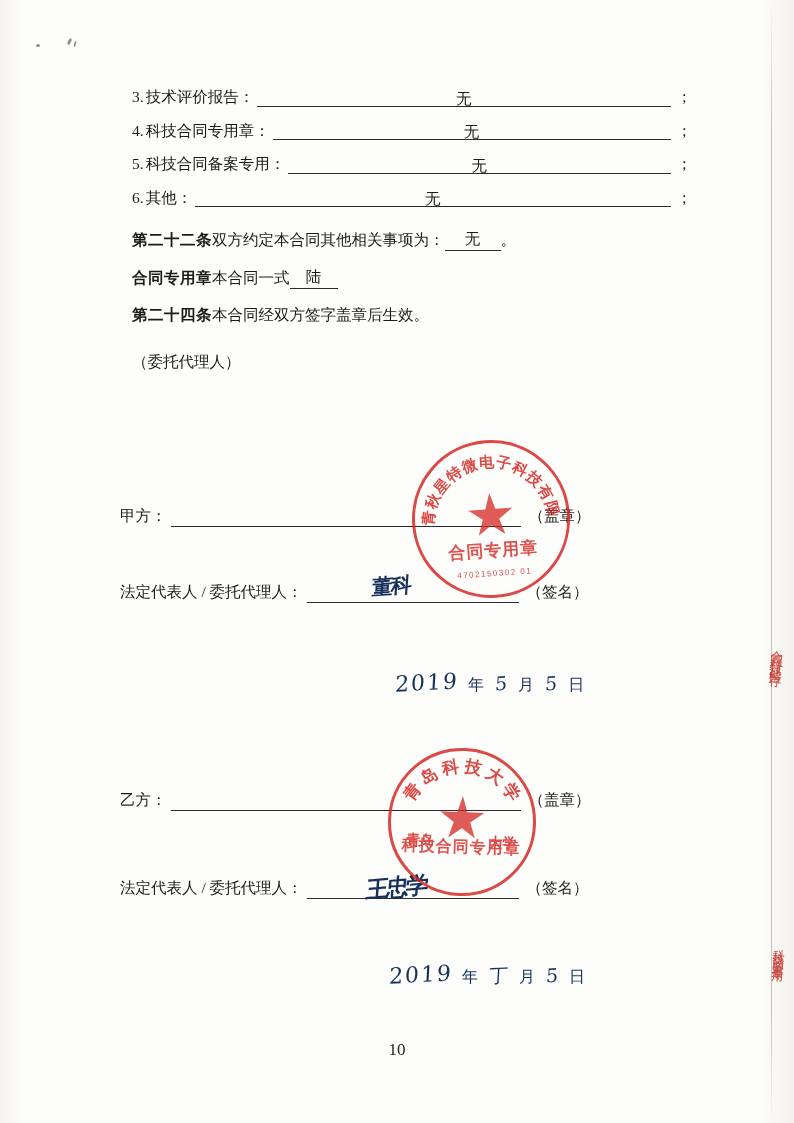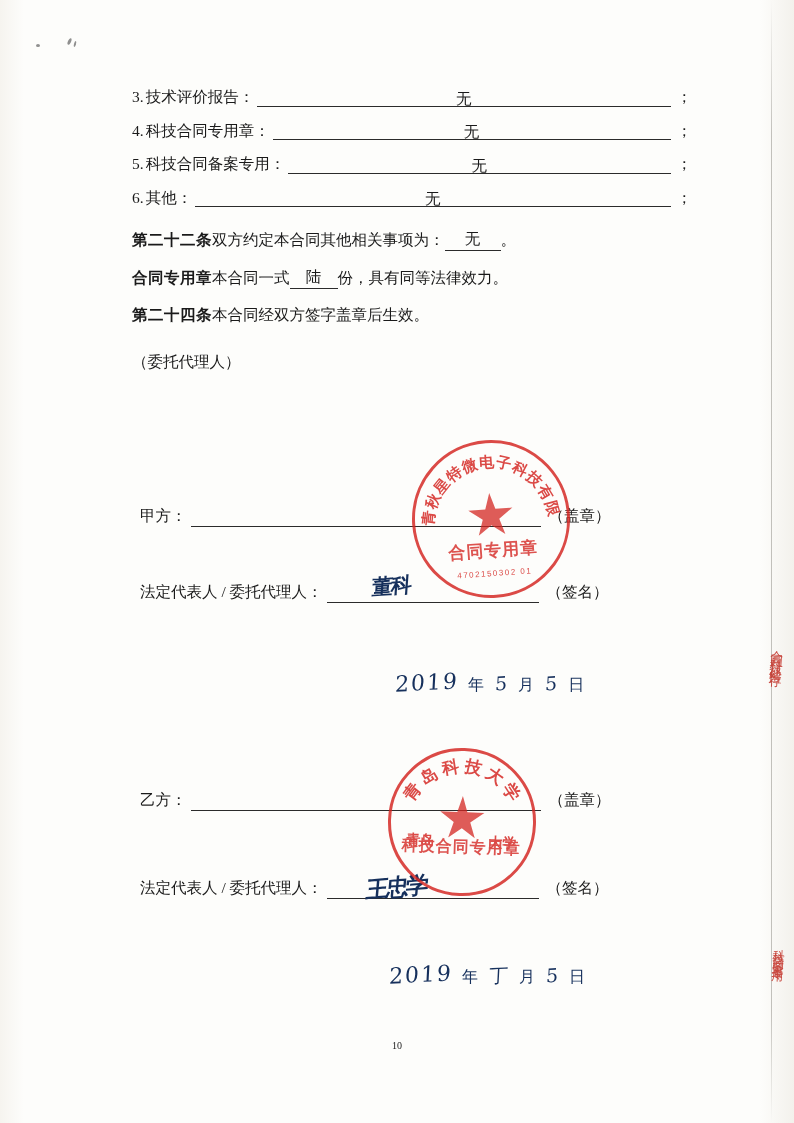--- a/index.html
+++ b/index.html
@@ -90,21 +90,21 @@
   }
   .note {
     font-size: 15.5px;
     margin-top: 26px;
     margin-bottom: 0;
   }
 
   
   .sig-block {
     position: absolute;
-    left: 140px;
+    left: 120px;
     width: 560px;
     display: flex;
     align-items: flex-end;
     font-size: 15.5px;
     white-space: nowrap;
   }
   .sig-label { }
   .sig-line {
     position: relative;
     border-bottom: 1px solid #2b2b2b;
@@ -252,21 +252,21 @@
     transform: rotate(4deg);
   }
   #margin-1 { right: 8px; top: 640px; letter-spacing: 4px; }
   #margin-2 { right: 6px; top: 940px; letter-spacing: 3px; font-size: 12px; }
 
   .page-number {
     position: absolute;
     left: 0; right: 0;
     top: 1040px;
     text-align: center;
-    font-size: 10px;
+    font-size: 17px;
     font-family: "Liberation Serif", serif;
     color: #222;
   }
 
   .edge-line {
     position: absolute;
     right: 22px;
     top: 0;
     bottom: 0;
     width: 1px;
@@ -317,21 +317,20 @@
       <span class="cnum">第二十二条</span>
       <span class="ctext">双方约定本合同其他相关事项为：</span>
       <span class="inline-fill"><span>无</span></span>
       <span>。</span>
     </div>
 
     <div class="clause">
       <span class="cnum">合同专用章</span>
       <span class="ctext">本合同一式</span>
       <span class="inline-fill" style="min-width:36px;"><span>陆</span></span>
-      <span>份，具有同等法律效力。</span>
     </div>
 
     <div class="clause">
       <span class="cnum">第二十四条</span>
       <span class="ctext">本合同经双方签字盖章后生效。</span>
     </div>
 
     <div class="note">（委托代理人）</div>
   </div>
 

